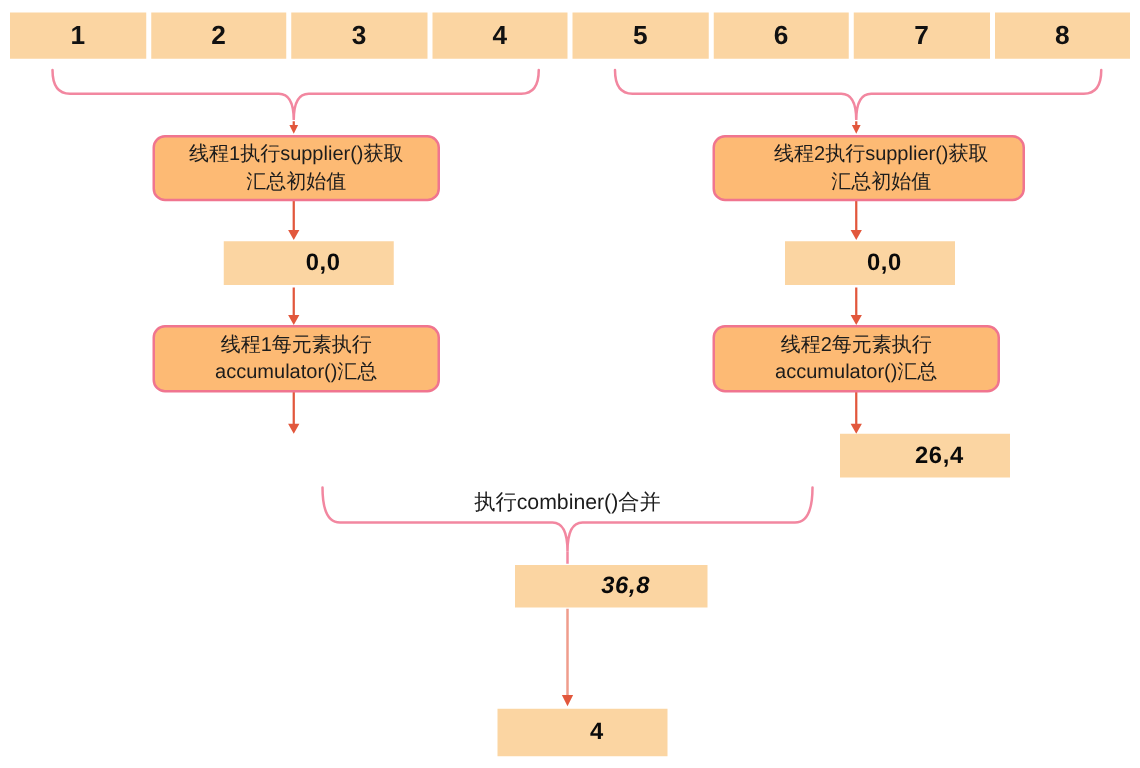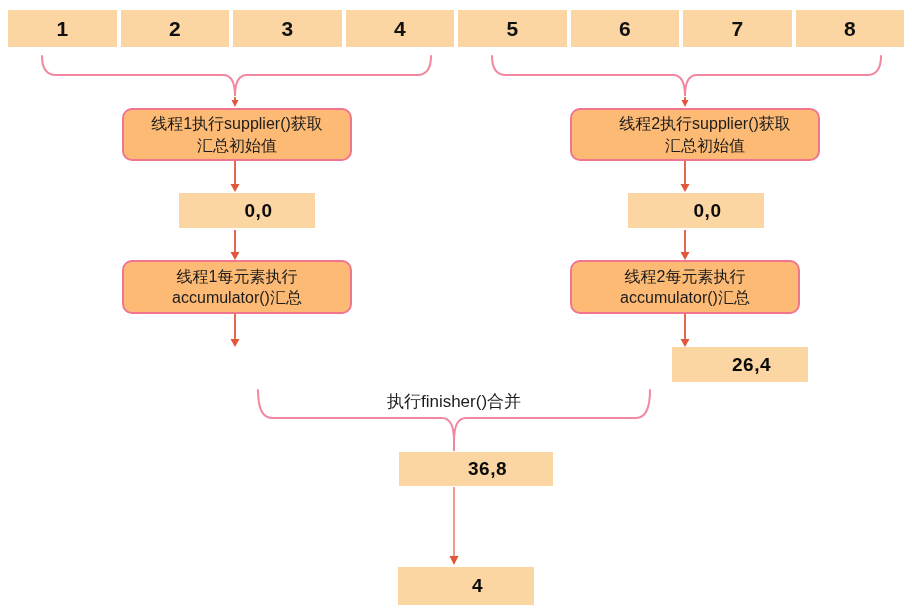--- a/index.html
+++ b/index.html
@@ -82,17 +82,17 @@
   <div class="rbox" style="left:122px;top:260px;width:226px;height:50px;">线程1每元素执行
 accumulator()汇总</div>
 
   <div class="rbox" style="left:570px;top:108px;width:226px;height:49px;padding-left:20px;">线程2执行supplier()获取
 汇总初始值</div>
   <div class="vbox" style="left:628px;top:193px;width:113px;height:35px;">0,0</div>
   <div class="rbox" style="left:570px;top:260px;width:226px;height:50px;">线程2每元素执行
 accumulator()汇总</div>
   <div class="vbox" style="left:628px;top:347px;width:113px;height:35px;margin-left:44px;">26,4</div>
 
-  <div class="flabel" style="left:329px;top:390px;width:250px;">执行finisher()合并</div>
-  <div class="vbox" style="left:399px;top:452px;width:131px;height:34px;">36,8</div>
+  <div class="flabel" style="left:329px;top:390px;width:250px;">执行combiner()合并</div>
+  <div class="vbox" style="left:412px;top:452px;width:131px;height:34px;font-style:italic;">36,8</div>
   <div class="vbox" style="left:398px;top:567px;width:113px;height:38px;">4</div>
 
 </div>
 
 </body></html>

